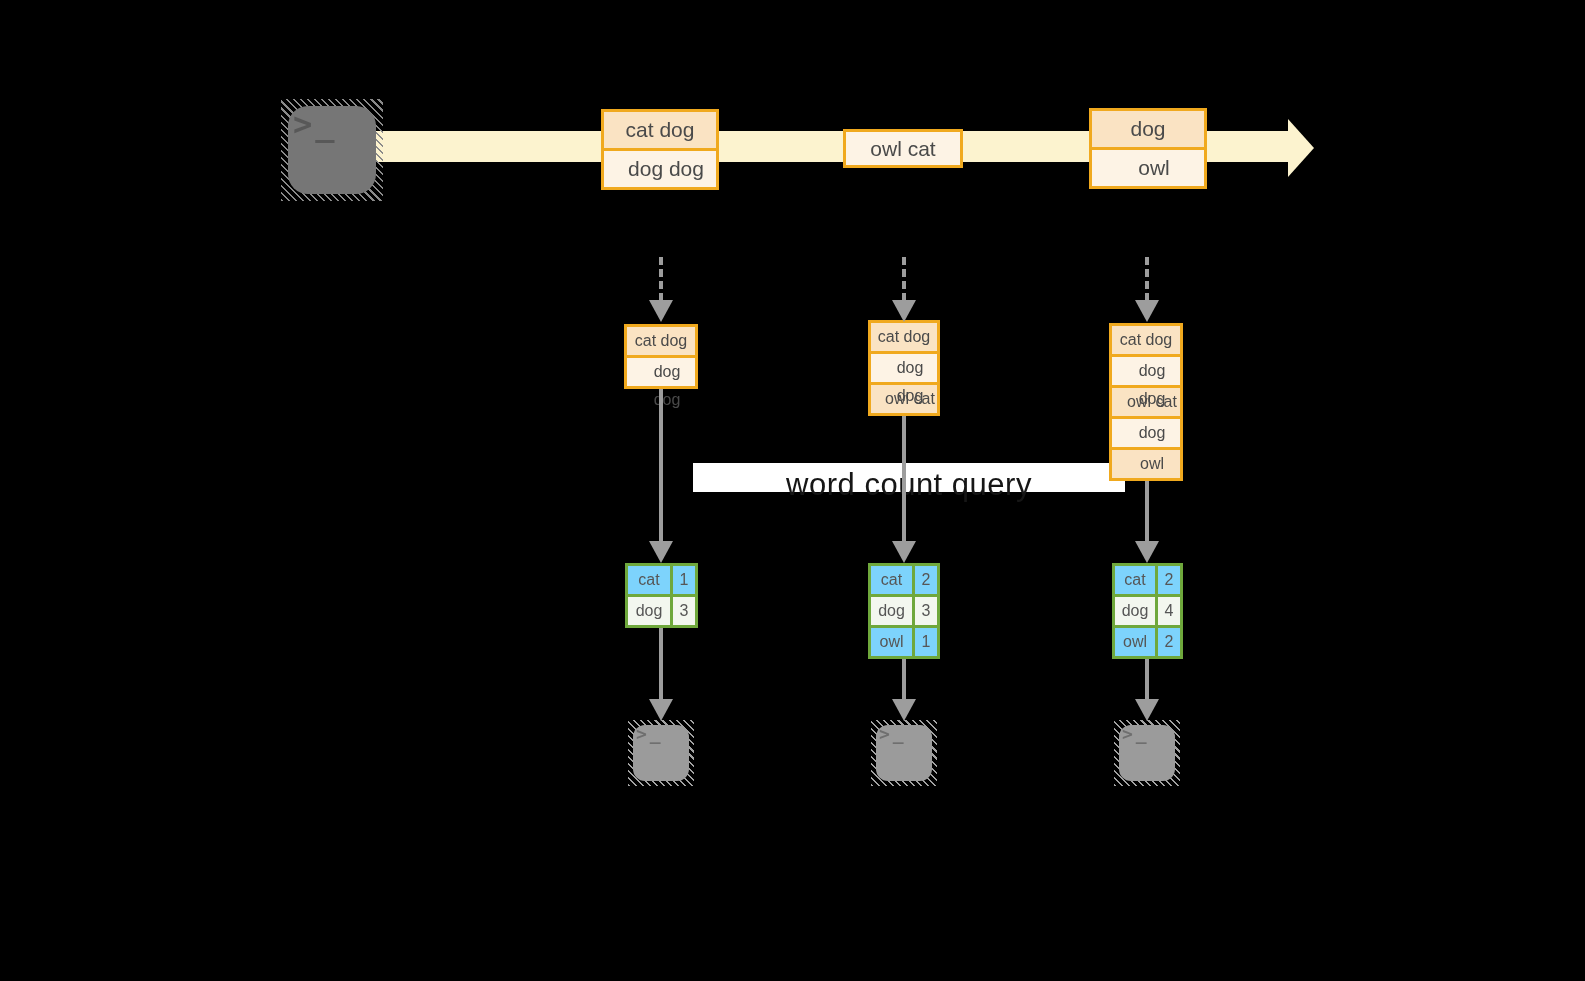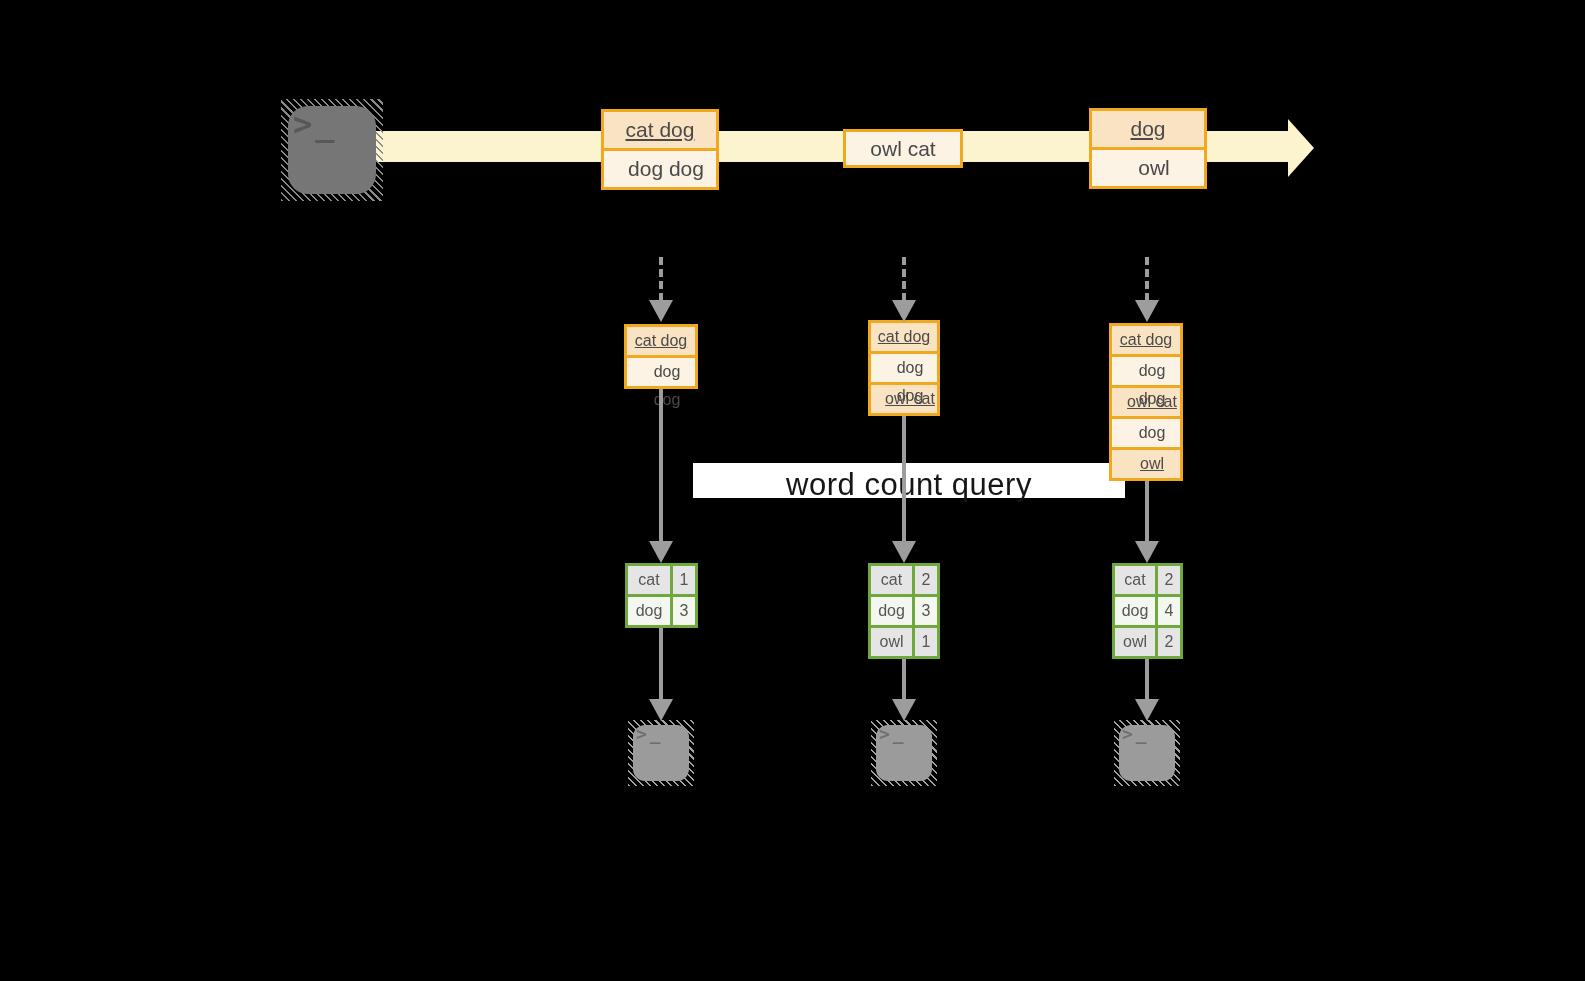--- a/index.html
+++ b/index.html
@@ -7,39 +7,39 @@
     position:relative;width:1585px;height:981px;background:#000;overflow:hidden;
     font-family:"Liberation Sans","DejaVu Sans",sans-serif;
   }
   
   .band{position:absolute;left:374px;top:131px;width:914px;height:31px;background:#fcf3cf;z-index:0;}
   .band-head{position:absolute;left:1288px;top:119px;width:0;height:0;z-index:0;
     border-top:29px solid transparent;border-bottom:29px solid transparent;border-left:26px solid #fcf3cf;}
   
   .obox{position:absolute;box-sizing:border-box;border:3px solid #f0a91e;z-index:2;background:#f0a91e;}
   .orow{text-align:center;color:#4a4a4a;background:#fdf3e5;}
-  .orow.dark{background:#fae3c3;text-decoration:underline;}
+  .orow.dark{background:#fae3c3;}
   .orow + .orow{margin-top:3px;padding-left:12px;}
   .stream-row{height:36px;line-height:36px;font-size:21px;}
   .stack-row{height:28px;line-height:28px;font-size:16px;}
   
   .vline{position:absolute;width:4px;background:#9d9d9d;z-index:3;}
   .vdash{position:absolute;width:0;border-left:4px dashed #9d9d9d;z-index:3;}
   .ahead{position:absolute;width:0;height:0;z-index:3;
     border-left:12px solid transparent;border-right:12px solid transparent;border-top:22px solid #9d9d9d;}
   
-  .qlabel{position:absolute;left:693px;top:463px;width:432px;height:35px;background:#ffffff;z-index:1;
+  .qlabel{position:absolute;left:693px;top:463px;width:432px;height:29px;background:#ffffff;z-index:1;
     text-align:center;line-height:44px;font-size:31px;color:#161616;letter-spacing:0.5px;}
   
   .gtable{position:absolute;box-sizing:border-box;border:3px solid #6fa83c;background:#6fa83c;z-index:2;}
   .grow{display:flex;}
   .grow + .grow{margin-top:3px;}
   .gword{flex:1;height:28px;line-height:28px;text-align:center;font-size:16px;color:#565656;background:#f3f7ef;}
   .gnum{width:22px;margin-left:3px;height:28px;line-height:28px;text-align:center;font-size:16px;color:#565656;background:#f3f7ef;}
-  .grow.dark .gword,.grow.dark .gnum{background:#e5e5e5;}
+  .grow.dark .gword,.grow.dark .gnum{background:#7dd3fc;}
   
   .term{position:absolute;z-index:2;
     background-image:repeating-linear-gradient(45deg,#8a8a8a 0px,#8a8a8a 1.5px,transparent 1.5px,transparent 5px);}
   .term .body{position:absolute;background:#767676;display:block;}
   .term.big{left:281px;top:99px;width:102px;height:102px;}
   .term.big .body{left:7px;top:7px;right:7px;bottom:7px;border-radius:20px;}
   .term.small{width:66px;height:66px;
     background-image:repeating-linear-gradient(45deg,#a2a2a2 0px,#a2a2a2 1.5px,transparent 1.5px,transparent 5px);}
   .term.small .body{left:5px;top:5px;right:5px;bottom:5px;border-radius:12px;background:#9b9b9b;}
   .glyph{position:absolute;font-family:"DejaVu Sans Mono","Liberation Mono",monospace;font-weight:bold;white-space:nowrap;}

